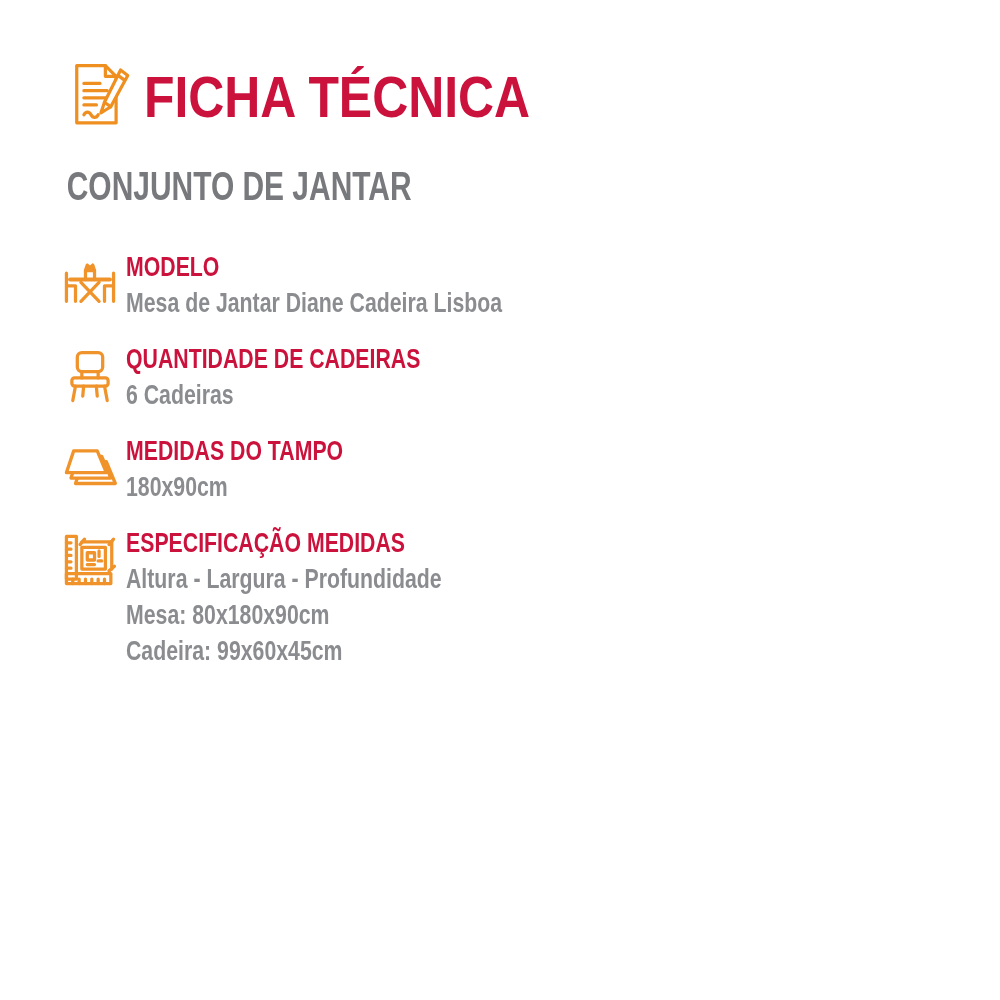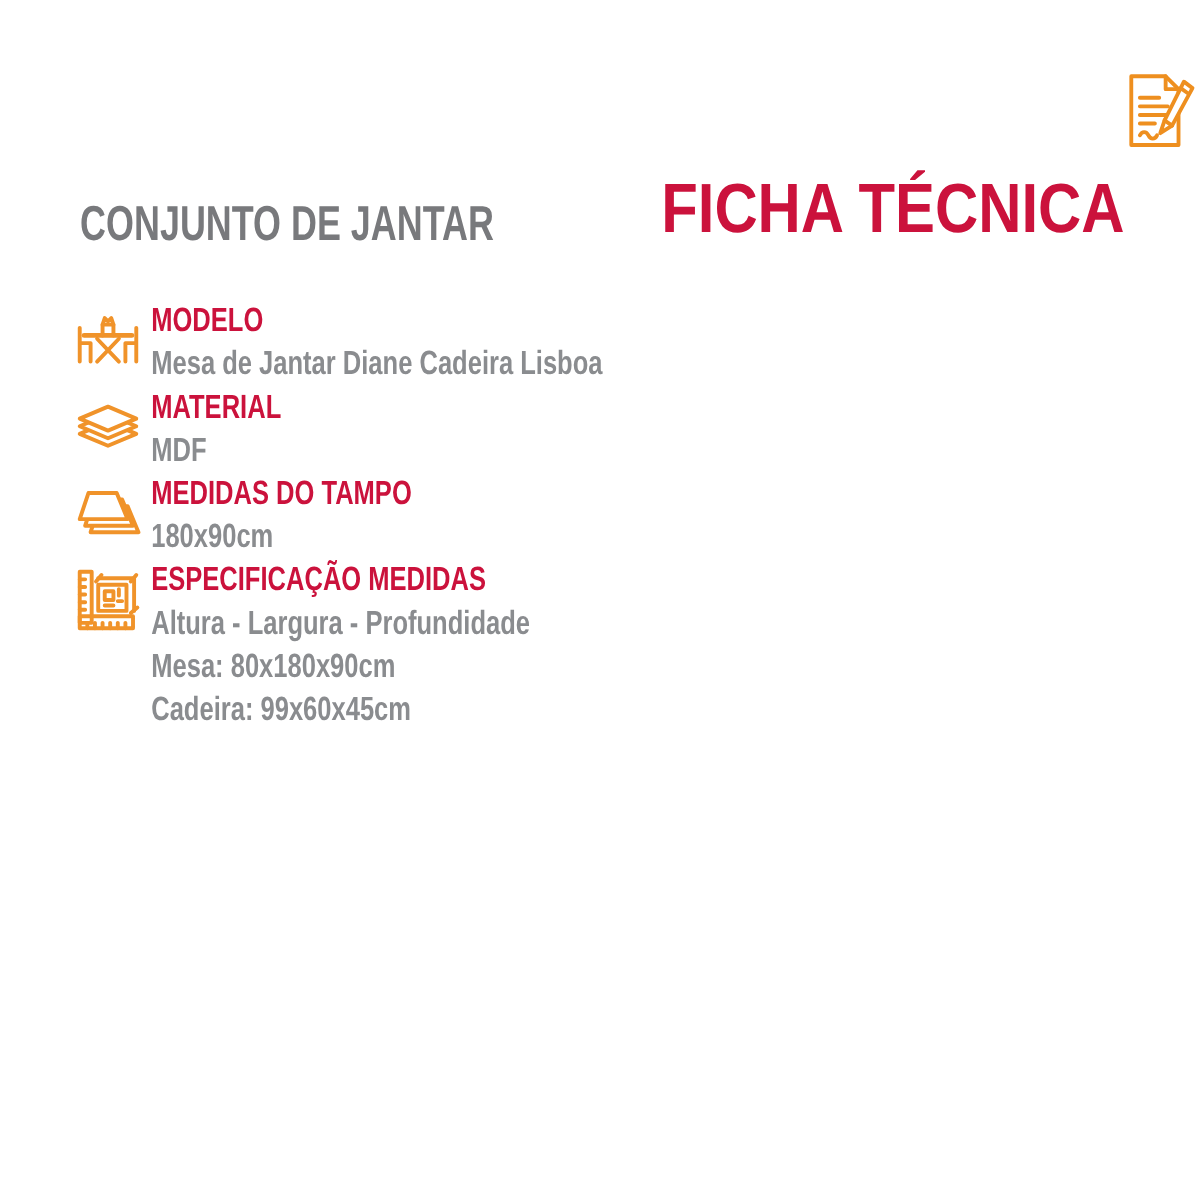--- a/index.html
+++ b/index.html
@@ -10,37 +10,37 @@
   }
   *{margin:0;padding:0;box-sizing:border-box;}
   html,body{background:#ffffff;}
   body{
     width:1000px;height:1000px;overflow:hidden;
     font-family:"Liberation Sans",sans-serif;
   }
   .sheet{padding:58px 0 0 58px;}
 
   
-  .hdr{display:flex;align-items:flex-end;gap:10px;padding-left:8px;height:76px;flex-direction:column;}
+  .hdr{display:flex;align-items:center;gap:10px;padding-left:8px;height:76px;}
   .hdr-icon{width:68px;height:72px;color:#EE8F1F;flex:0 0 auto;}
   .title{
     font-size:58px;font-weight:bold;color:var(--red);
     white-space:nowrap;transform:scaleX(0.86);transform-origin:0 50%;
     letter-spacing:0px;
   }
   .subtitle{
     margin-top:32px;padding-left:12px;
     font-size:41px;font-weight:bold;color:var(--gray-sub);
     white-space:nowrap;transform:scaleX(0.73);transform-origin:0 50%;
     letter-spacing:0px;line-height:1;
   }
 
   
   .list{margin-top:42px;}
-  .row{display:flex;}
+  .row{display:flex;margin-top:20px;}
   .ic{
     width:64px;min-width:64px;margin-right:4px;
     display:flex;justify-content:center;align-items:center;
     color:var(--orange);
   }
   .ic svg{width:58px;height:58px;}
   .ic svg.wide{height:50px;}
   .row-last .ic{align-items:flex-start;padding-top:6px;}
   .tx{transform:scaleX(0.76);transform-origin:0 0;white-space:nowrap;}
   .lbl{font-size:28px;font-weight:bold;color:var(--red);line-height:36px;}
@@ -85,34 +85,35 @@
           <path class="st" d="M6 19 V50 M6 33 H16 V50"></path>
           <path class="st" d="M58 19 V50 M58 33 H48 V50"></path>
         </svg>
       </div>
       <div class="tx">
         <div class="lbl">MODELO</div>
         <div class="val">Mesa de Jantar Diane Cadeira Lisboa</div>
       </div>
     </div>
 
-
     <div class="row">
       <div class="ic">
-        <svg viewBox="0 0 64 52" class="wide">
-          <polygon class="st fillw" points="32,20 58,31 32,42 6,31"></polygon>
-          <polygon class="st fillw" points="32,13 58,24 32,35 6,24"></polygon>
-          <polygon class="st fillw" points="32,6 58,17 32,28 6,17"></polygon>
+        <svg viewBox="0 0 64 64">
+          <rect class="st" x="18" y="5" width="28" height="21" rx="5"></rect>
+          <path class="st" d="M23 26 V33 M41 26 V33"></path>
+          <rect class="st" x="12" y="33" width="40" height="9" rx="3"></rect>
+          <path class="st" d="M16 42 L13 58 M48 42 L51 58 M25 42 L24 53 M39 42 L40 53"></path>
         </svg>
       </div>
       <div class="tx">
-        <div class="lbl">MATERIAL</div>
-        <div class="val">MDF</div>
+        <div class="lbl">QUANTIDADE DE CADEIRAS</div>
+        <div class="val">6 Cadeiras</div>
       </div>
     </div>
+
 
 
     <div class="row">
       <div class="ic">
         <svg viewBox="0 0 64 48" class="wide">
           <polygon class="st fillw" points="24,16 50,16 60,40 16,40"></polygon>
           <polygon class="st fillw" points="19,10 45,10 55,34 11,34"></polygon>
           <polygon class="st fillw" points="14,4 40,4 50,28 6,28"></polygon>
         </svg>
       </div>

